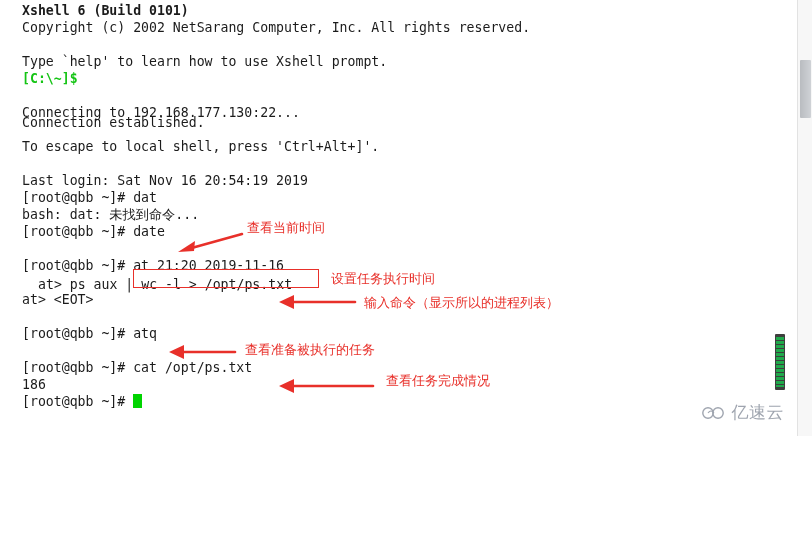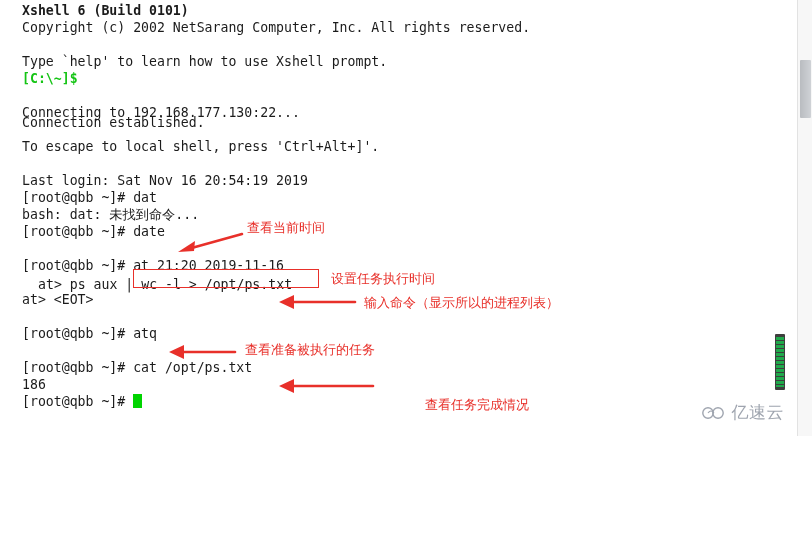--- a/index.html
+++ b/index.html
@@ -206,21 +206,21 @@
     <line x1="78" y1="9" x2="14" y2="9" stroke="#e8302a" stroke-width="2.6" stroke-linecap="round"></line>
     <polygon points="2,9 17,2 17,16" fill="#e8302a"></polygon>
   </svg>
 
   <div class="ann-text" style="left:245px; top:341px;">查看准备被执行的任务</div>
   <svg class="arrow-svg" style="left:167px; top:343px;" width="70" height="18" viewBox="0 0 70 18">
     <line x1="68" y1="9" x2="14" y2="9" stroke="#e8302a" stroke-width="2.6" stroke-linecap="round"></line>
     <polygon points="2,9 17,2 17,16" fill="#e8302a"></polygon>
   </svg>
 
-  <div class="ann-text" style="left:386px; top:396px;margin-left:39px;">查看任务完成情况</div>
+  <div class="ann-text" style="left:386px; top:372px;">查看任务完成情况</div>
   <svg class="arrow-svg" style="left:277px; top:377px;" width="100" height="18" viewBox="0 0 100 18">
     <line x1="96" y1="9" x2="14" y2="9" stroke="#e8302a" stroke-width="2.6" stroke-linecap="round"></line>
     <polygon points="2,9 17,2 17,16" fill="#e8302a"></polygon>
   </svg>
 
   <div id="page-scrollbar-track">
     <div id="page-scrollbar-thumb"></div>
   </div>
 
   <div id="watermark">

